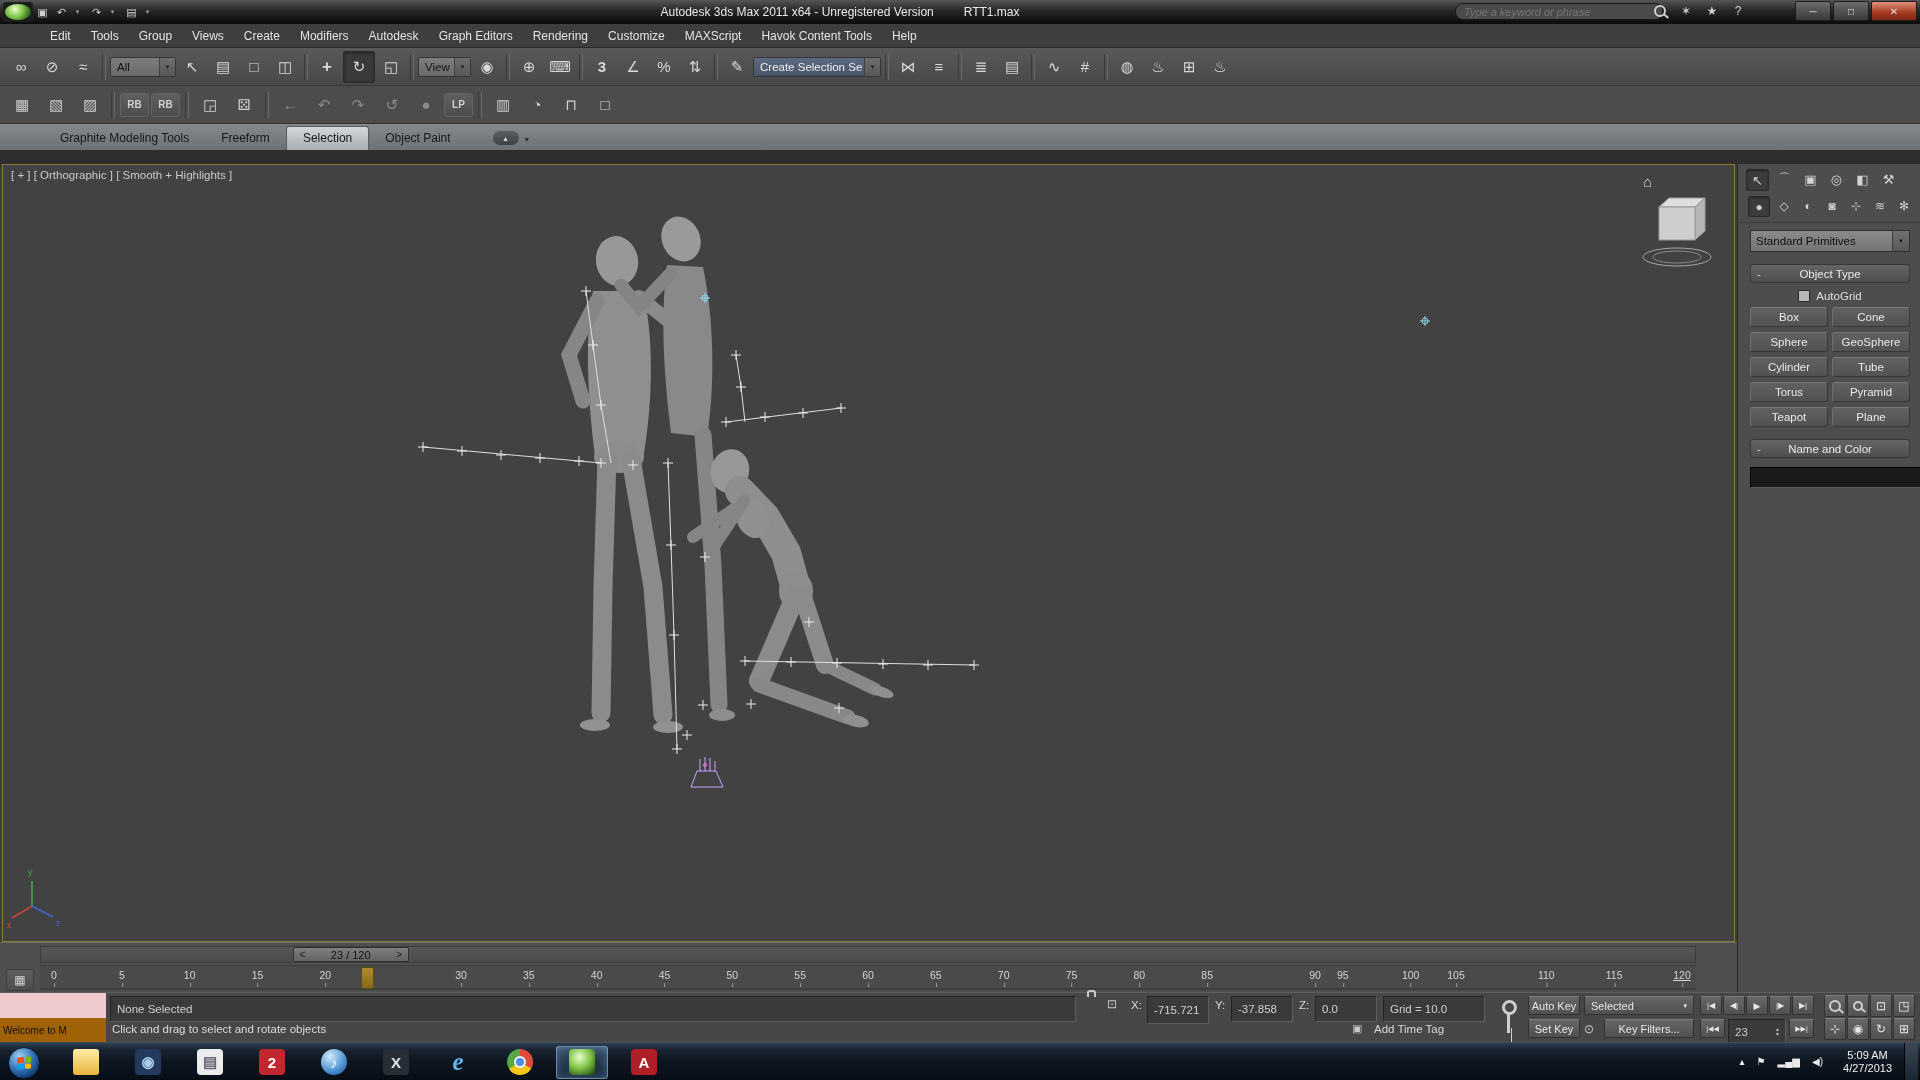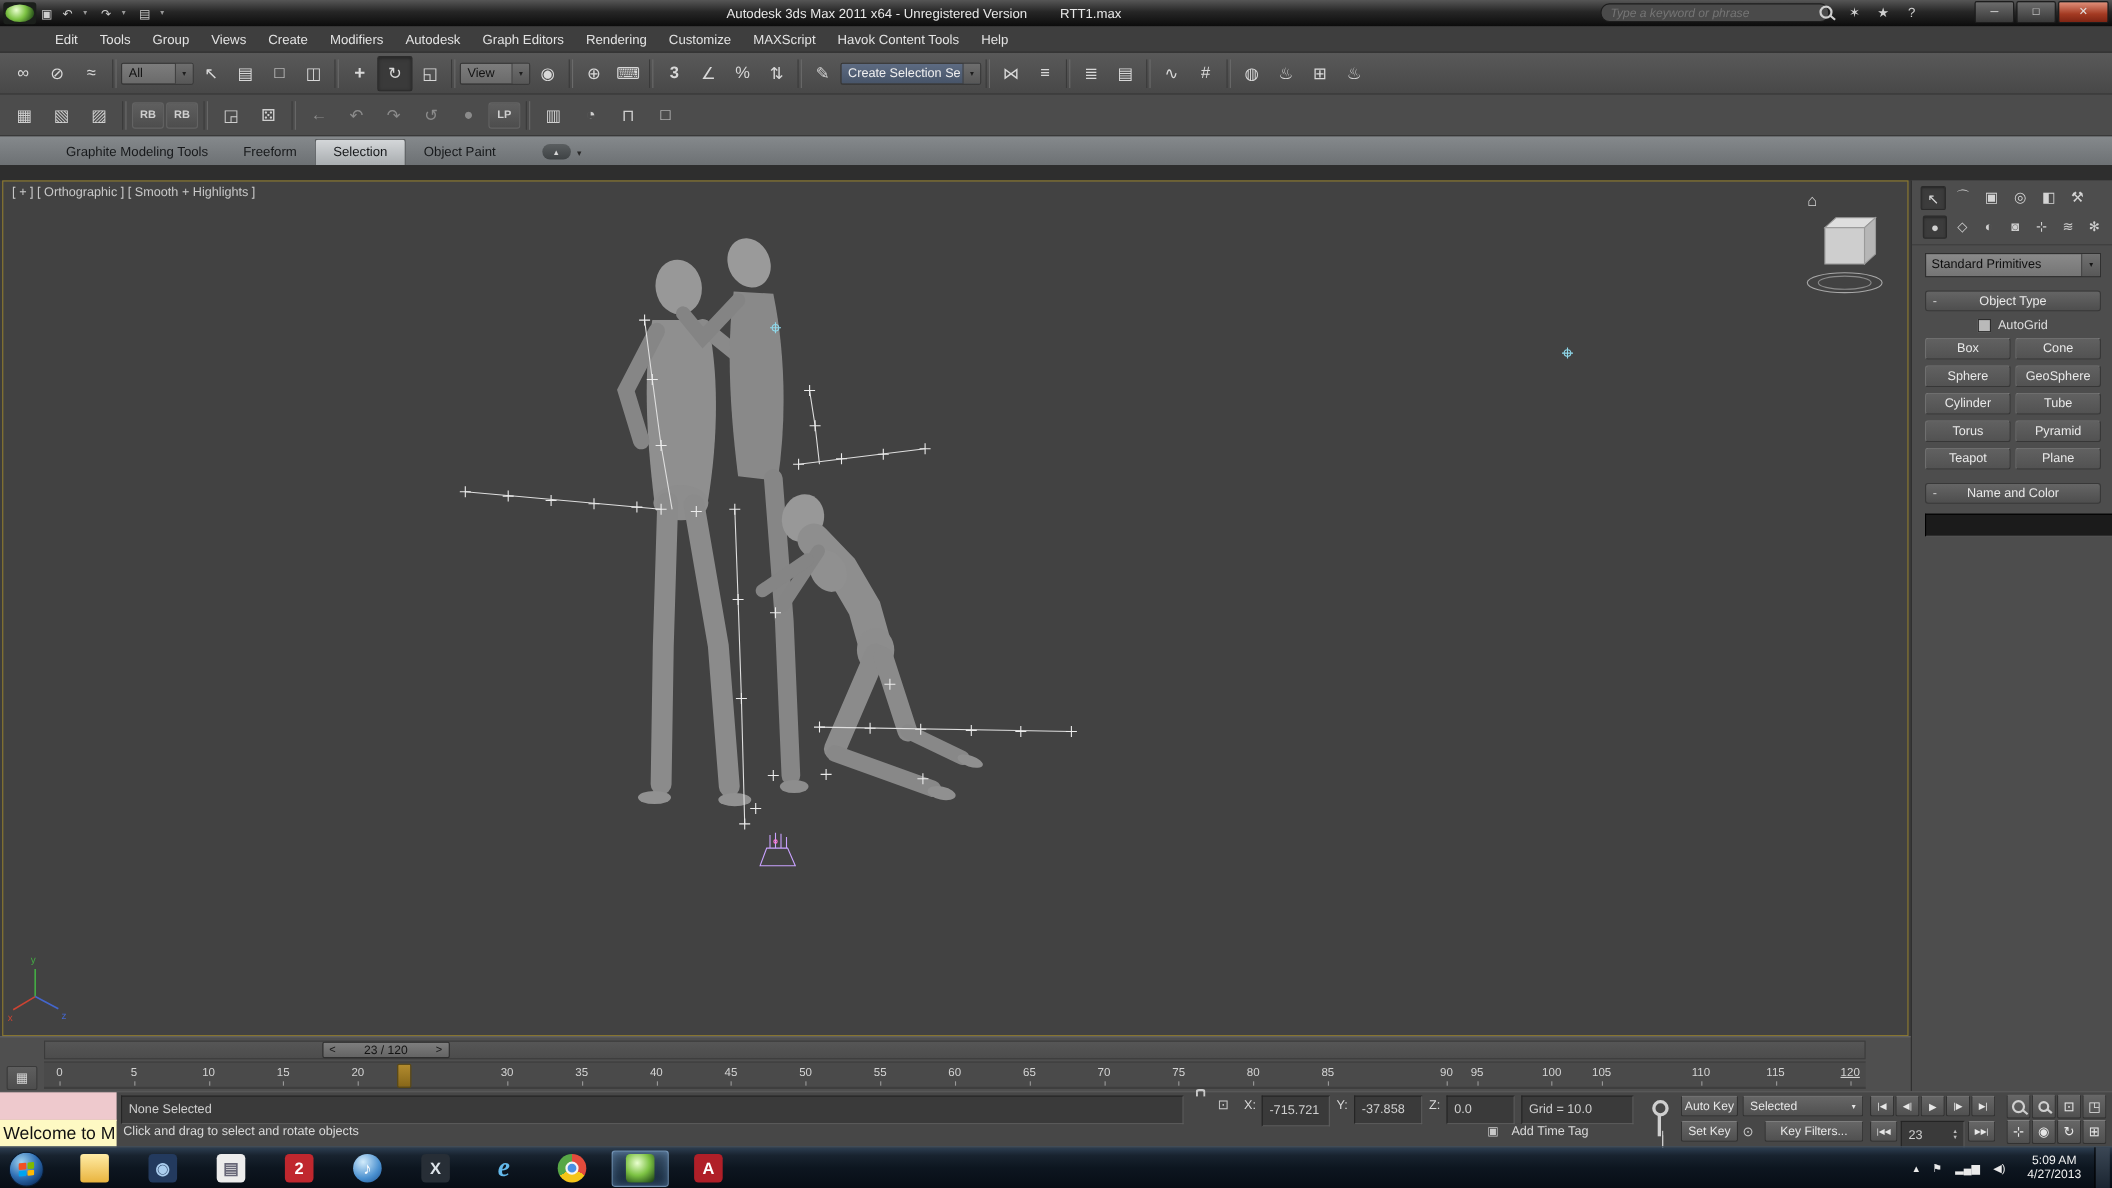--- a/index.html
+++ b/index.html
@@ -107,22 +107,22 @@
     border:1px solid #5d4911;border-radius:2px;}
 
   
   .statusbar{position:absolute;left:0;top:992px;width:1920px;height:50px;background:#474747;border-top:1px solid #5e5e5e;box-sizing:border-box;}
   .inset{background:#3a3a3a;border:1px solid #242424;border-bottom-color:#5e5e5e;border-right-color:#5e5e5e;
     color:#cfcfcf;font-size:11.5px;display:flex;align-items:center;padding:12px 6px;box-sizing:border-box;}
   .sbtn{background:linear-gradient(#666,#505050);border:1px solid #313131;border-top-color:#7d7d7d;border-radius:2px;
     color:#e7e7e7;font-size:11px;display:flex;align-items:center;justify-content:center;box-sizing:border-box;}
   .slbl{font-size:11.5px;color:#d9d9d9;}
   .listener-pink{position:absolute;left:0;top:0;width:106px;height:25px;background:#eec9cd;border-bottom:1px solid #b98f93;}
-  .listener-white{position:absolute;left:0;top:25px;width:106px;height:25px;background:#fef9c3;color:#111;
-    font-size:16px;display:flex;align-items:center;padding-left:3px;box-sizing:border-box;}
+  .listener-white{position:absolute;left:0;top:25px;width:106px;height:25px;background:#a16207;color:#111;
+    font-size:10px;display:flex;align-items:center;padding-left:3px;box-sizing:border-box;}
   .lockic{position:relative;width:12px;height:8px;background:#c9c9c9;border-radius:1px;margin-top:6px;}
   .lockic::before{content:"";position:absolute;left:2px;top:-5px;width:5px;height:5px;border:2px solid #c9c9c9;
     border-bottom:none;border-radius:3px 3px 0 0;}
   .bigkey{position:relative;}
   .bigkey::before{content:"";position:absolute;left:6px;top:5px;width:9px;height:9px;border:3px solid #cfcfcf;border-radius:50%;}
   .bigkey::after{content:"";position:absolute;left:11px;top:19px;width:3px;height:19px;background:#cfcfcf;
     box-shadow:3px 13px 0 -1px #cfcfcf,3px 17px 0 -1px #cfcfcf;}
   .spincol{display:flex;flex-direction:column;margin-left:auto;font-size:6px;color:#bdbdbd;line-height:5px;}
 
   
@@ -209,21 +209,21 @@
     </div>
     <div class="tbtn">↖</div>
     <div class="tbtn">▤</div>
     <div class="tbtn">□</div>
     <div class="tbtn">◫</div>
     <div class="sep"></div>
     <div class="tbtn" style="font-weight:bold;font-size:17px">+</div>
     <div class="tbtn pressed">↻</div>
     <div class="tbtn">◱</div>
     <div class="sep"></div>
-    <div class="tcombo" style="width:64px">
+    <div class="tcombo" style="width:53px">
       <span>View</span>
       <span class="arrow">▾</span>
     </div>
     <div class="tbtn">◉</div>
     <div class="sep"></div>
     <div class="tbtn">⊕</div>
     <div class="tbtn">⌨</div>
     <div class="sep"></div>
     <div class="tbtn" style="font-weight:bold">3</div>
     <div class="tbtn">∠</div>

